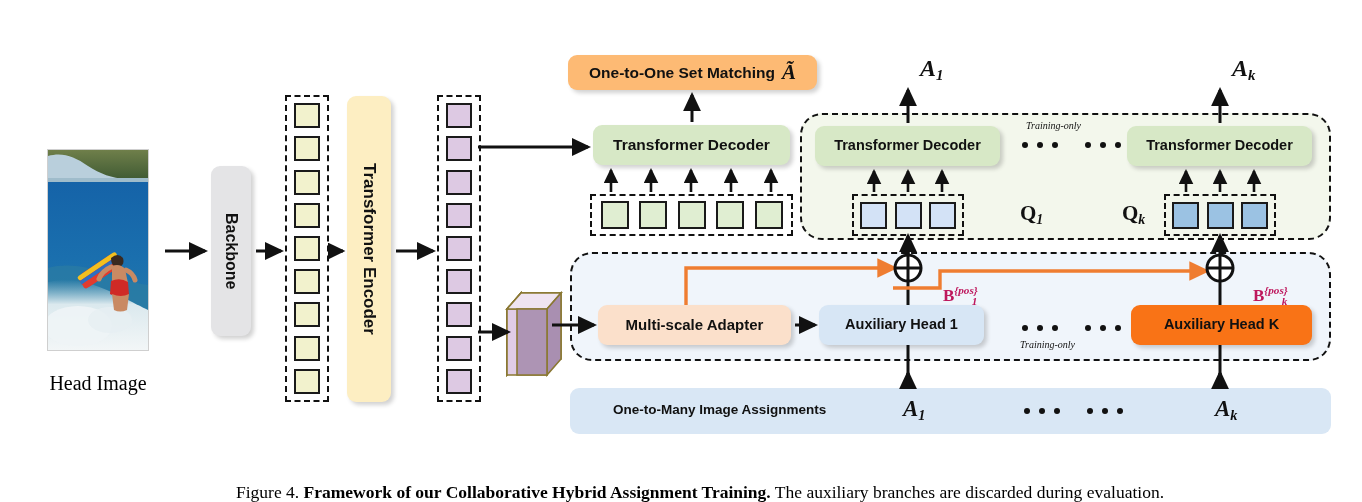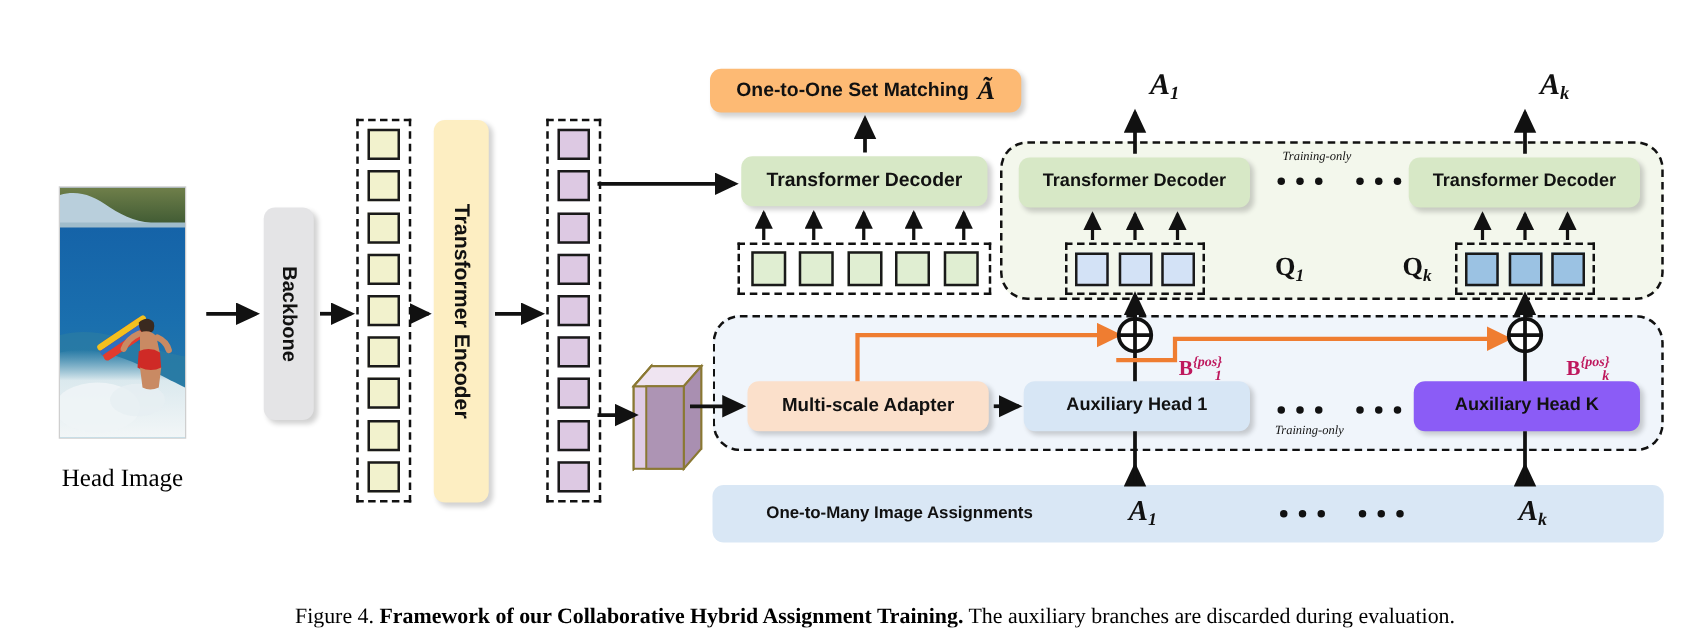--- a/index.html
+++ b/index.html
@@ -216,36 +216,36 @@
   <div class="lbl cal" style="left:1232px;top:55px;font-size:24px;">
     <span>A</span><span class="sub">k</span>
   </div>
 
   <div class="abs dashbox-round" style="left:570px;top:252px;width:761px;height:109px;background:#f0f5fb;"></div>
 
   <div class="abs block" style="left:598px;top:305px;width:193px;height:40px;background:#fbe0cb;font-size:15px;">
     <span>Multi-scale Adapter</span>
   </div>
 
-  <div class="abs block" style="left:819px;top:305px;width:181px;height:40px;background:#d7e6f5;font-size:14.5px;">
+  <div class="abs block" style="left:819px;top:305px;width:165px;height:40px;background:#d7e6f5;font-size:14.5px;">
     <span>Auxiliary Head 1</span>
   </div>
 
   <div class="abs dots" style="left:1022px;top:325px;">
     <i></i>
       <i></i>
       <i></i>
       <span class="gap"></span>
       <i></i>
       <i></i>
       <i></i>
   </div>
   <div class="lbl trainonly" style="left:1020px;top:339px;">Training-only</div>
 
-  <div class="abs block" style="left:1131px;top:305px;width:181px;height:40px;background:#8b5cf6;font-size:14.5px;">
+  <div class="abs block" style="left:1131px;top:305px;width:181px;height:40px;background:#f97316;font-size:14.5px;">
     <span>Auxiliary Head K</span>
   </div>
 
   <div class="lbl bmark" style="left:943px;top:284px;">
     <span>B</span><span class="sp">{pos}</span><span class="sb">1</span>
   </div>
   <div class="lbl bmark" style="left:1253px;top:284px;">
     <span>B</span><span class="sp">{pos}</span><span class="sb">k</span>
   </div>
 

